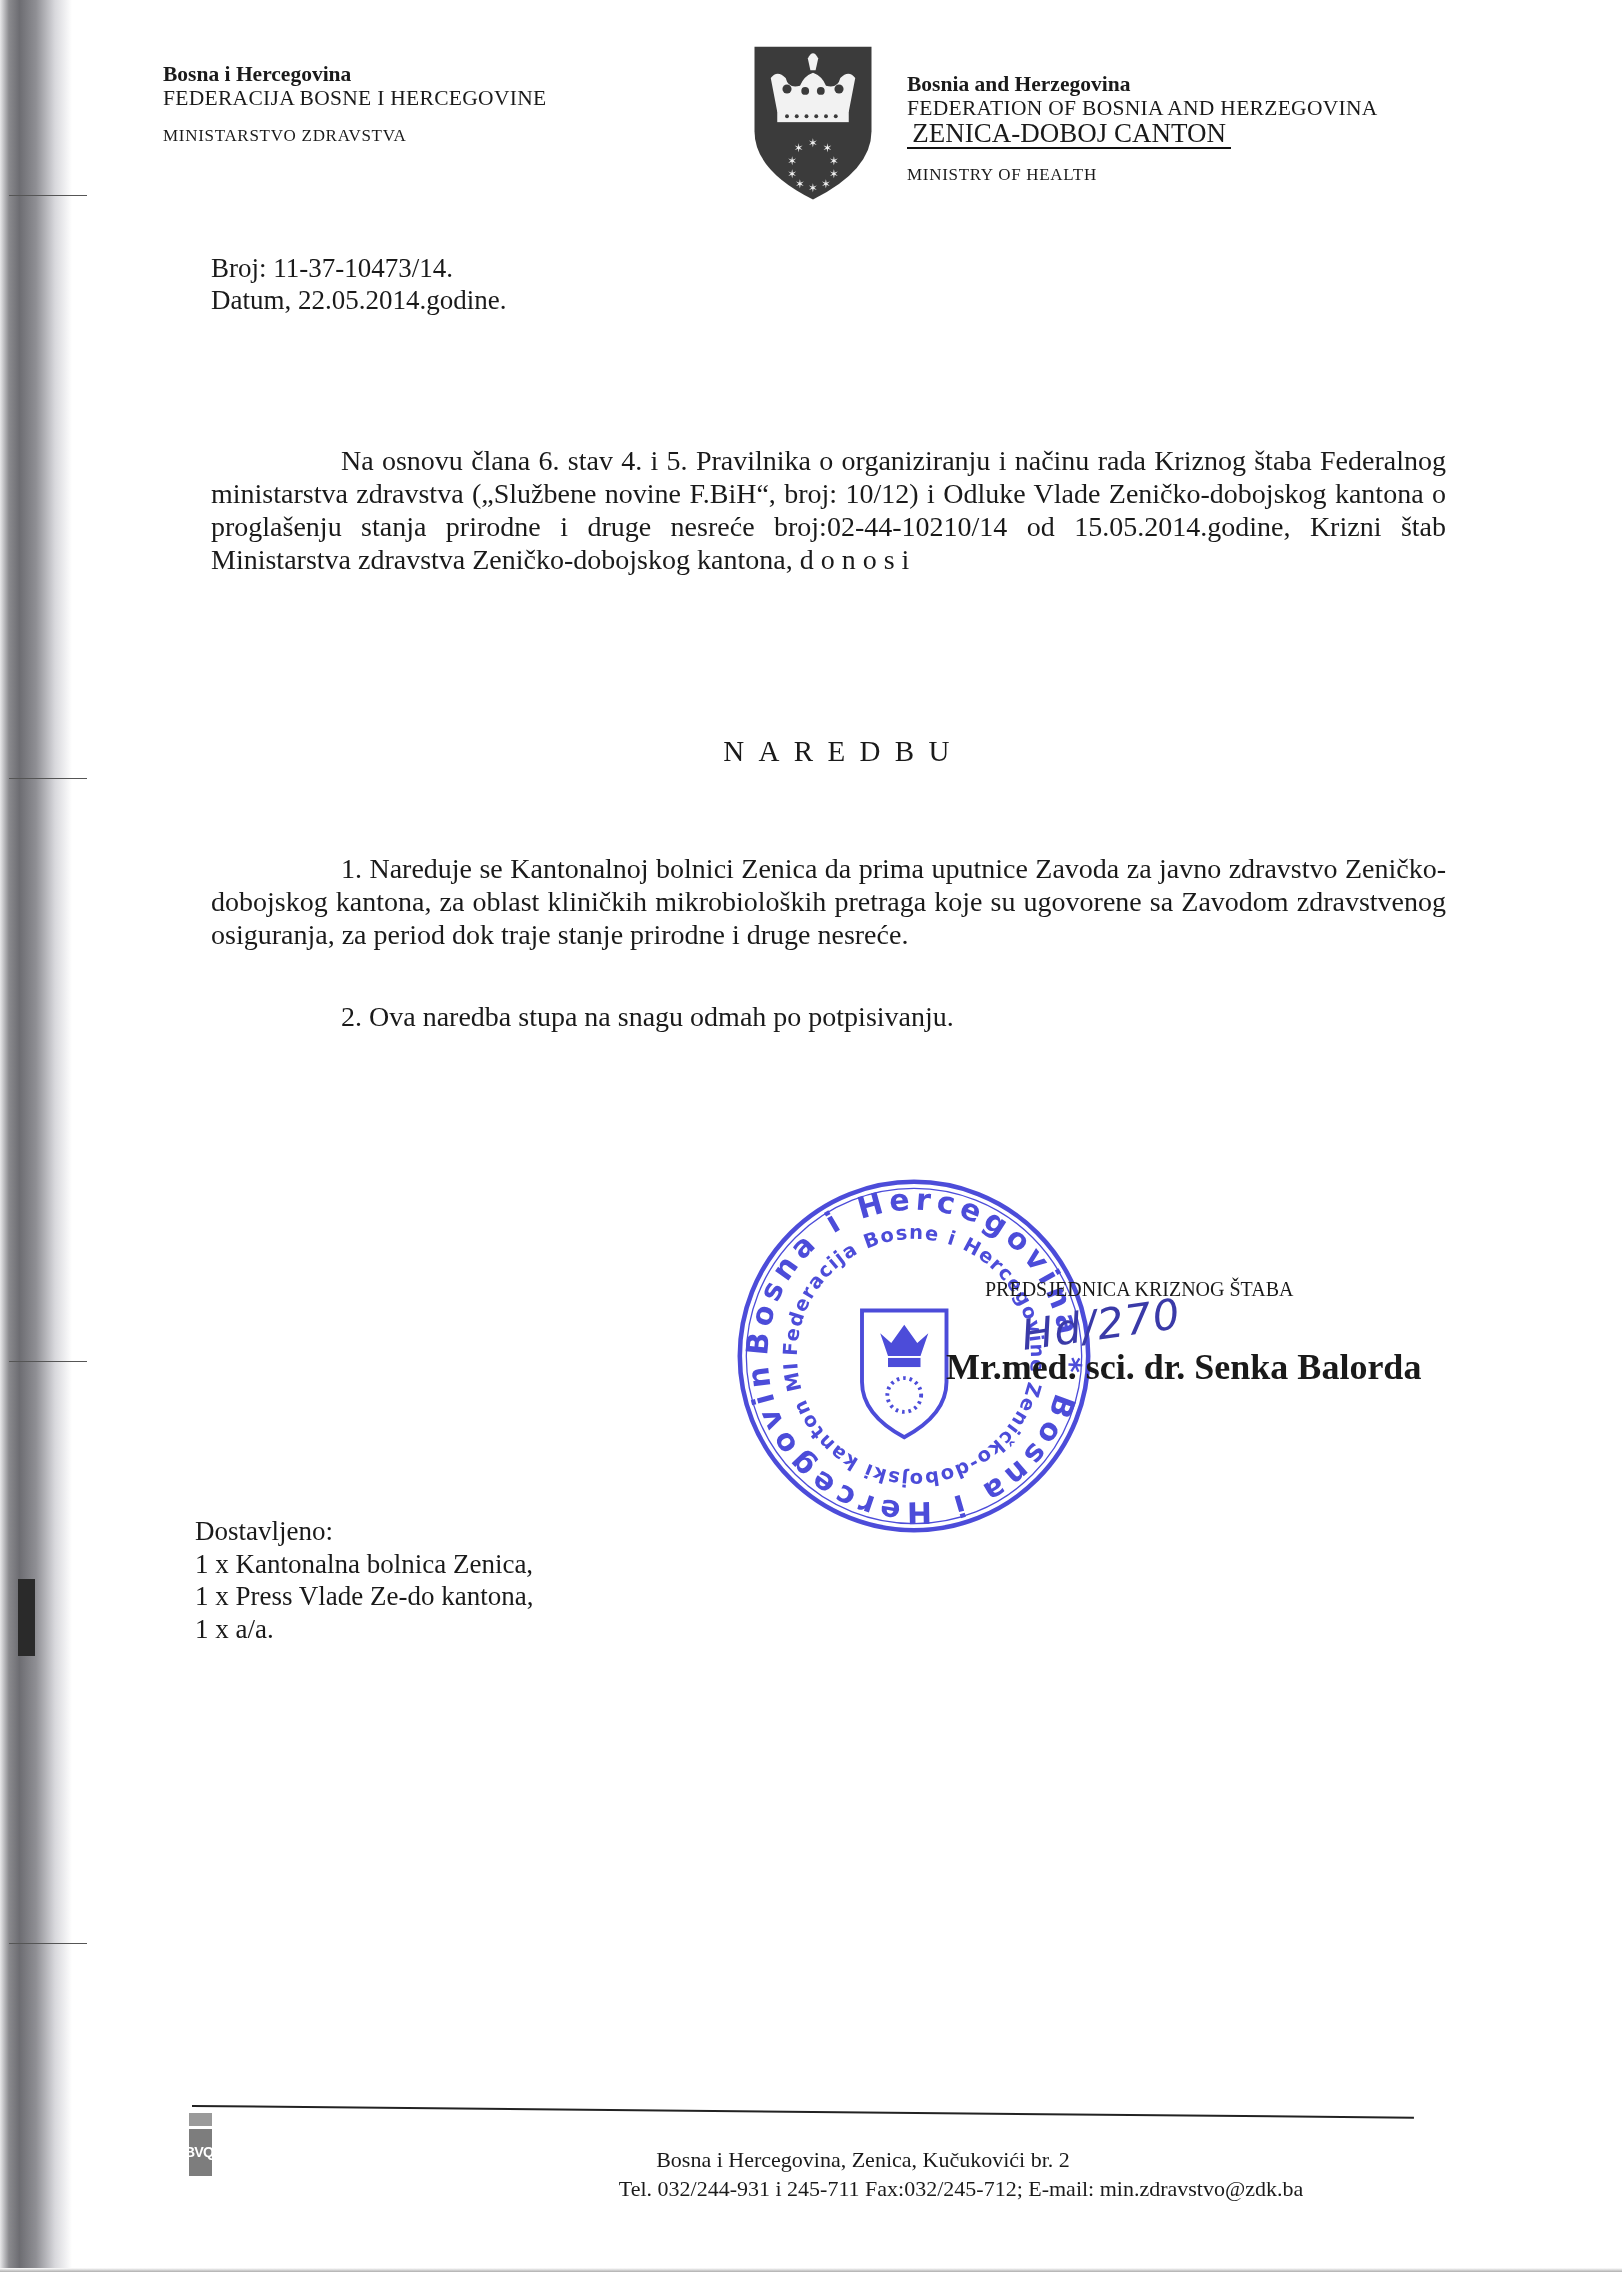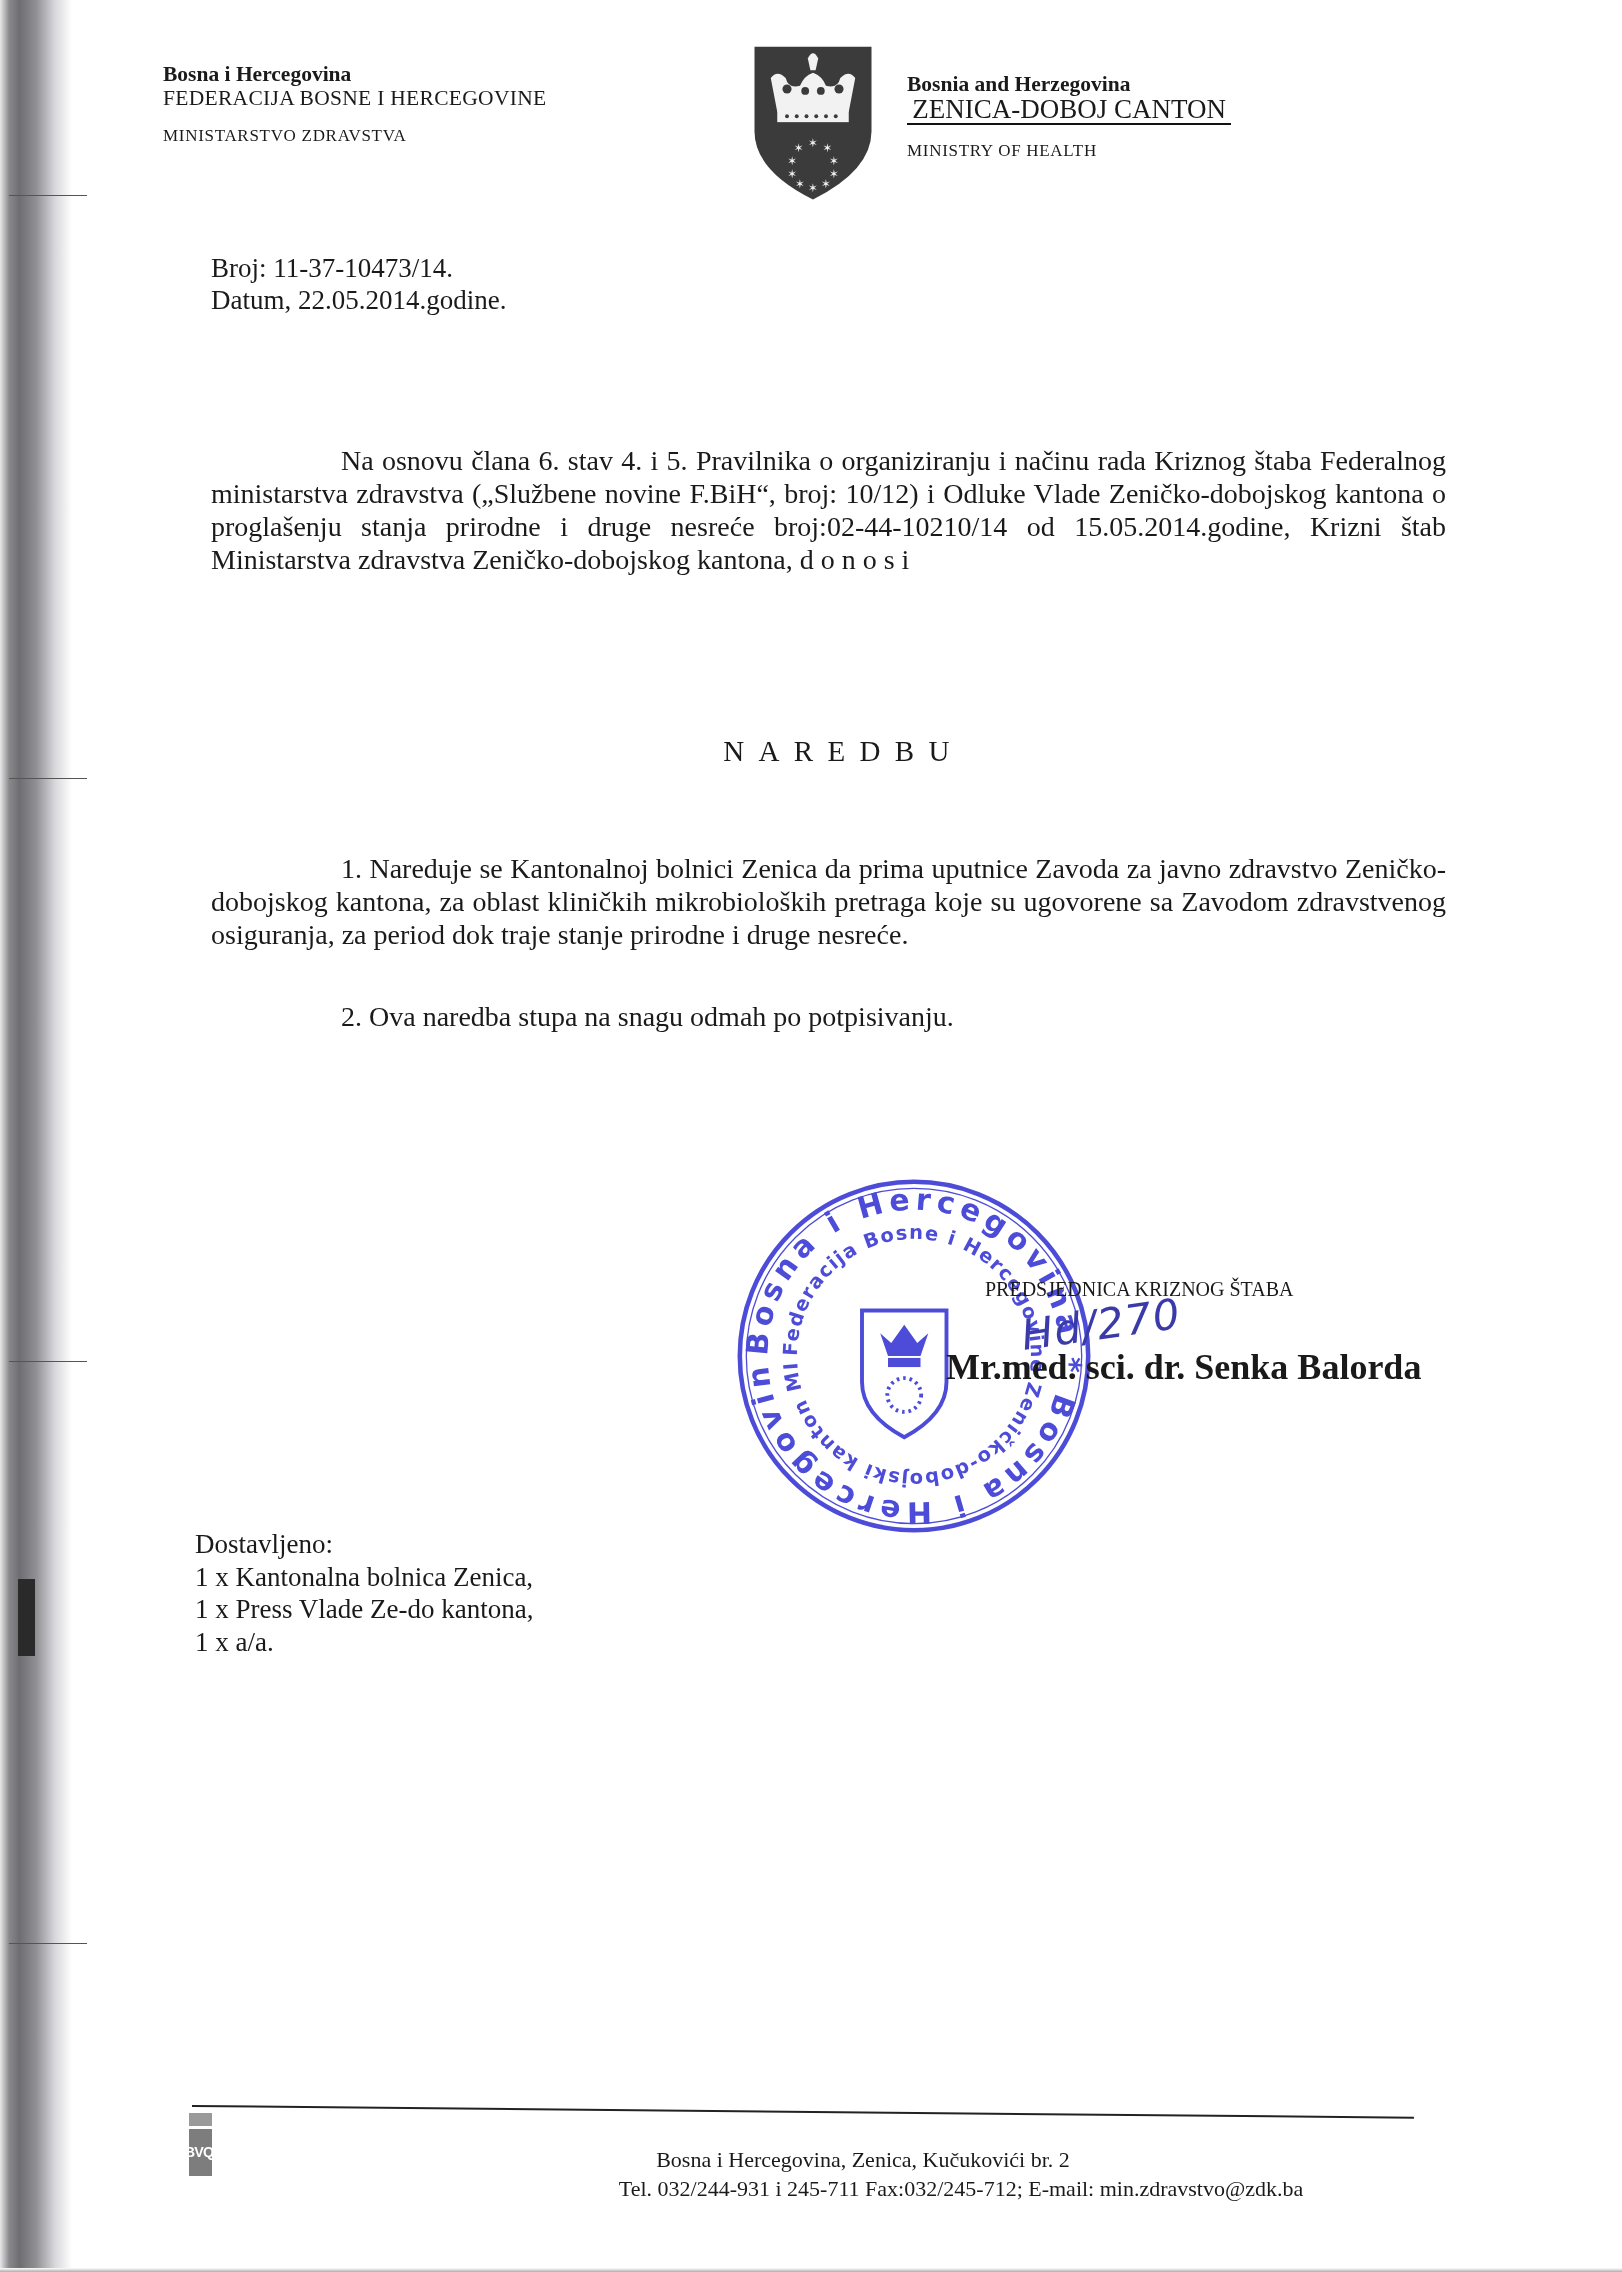--- a/index.html
+++ b/index.html
@@ -34,21 +34,21 @@
   #title { position: absolute; left: 0; width: 1622px; top: 735px; text-align: center; font-size: 29px; letter-spacing: 14.3px; padding-left: 32.5px; }
   #item1 { top: 852px; }
   #item2 { top: 1000px; }
 
   .sig { position: absolute; }
   #sig-title { left: 985px; top: 1278px; font-size: 20px; }
   #sig-name { left: 946px; top: 1346px; font-size: 36px; font-weight: bold; }
   #stamp { position: absolute; left: 732px; top: 1174px; width: 364px; height: 364px; opacity: 0.92; }
   #handwriting { position: absolute; left: 1021px; top: 1300px; font-size: 42px; color: #3a3aa8; font-family: "DejaVu Sans", sans-serif; font-style: italic; transform: rotate(-8deg); letter-spacing: 1.3px; }
 
-  .dist { position: absolute; left: 195px; top: 1515px; font-size: 27px; line-height: 32.5px; margin-top: 13px; }
+  .dist { position: absolute; left: 195px; top: 1515px; font-size: 27px; line-height: 32.5px; }
 
   .footer-line { position: absolute; left: 192px; top: 2105px; width: 1222px; height: 2px; background: #222; transform: rotate(0.55deg); transform-origin: left; }
   #footer-logo { position: absolute; left: 189px; top: 2113px; width: 25px; height: 65px; }
   .footer-logo-top { width: 23.4px; height: 13px; background: #9a9a9a; }
   .footer-logo-main { width: 23.4px; height: 47px; background: #7d7d7d; margin-top: 2.6px; color:#fff; font-family:"Liberation Sans", sans-serif; font-weight:bold; font-size: 14.3px; display:flex; align-items:center; justify-content:center; letter-spacing:-0.7px; }
   .footer-text { position: absolute; left: 0; width: 1622px; text-align: center; font-size: 22px; line-height: 1.3; }
   #footer-addr { top: 2146px; padding-left: 52px; }
   #footer-contact { top: 2175px; padding-left: 150px; }
 </style>
 </head>
@@ -96,20 +96,21 @@
       <text x="68" y="212">✶</text>
     <text x="132" y="212">✶</text>
       <text x="80" y="228">✶</text>
       <text x="120" y="228">✶</text>
       <text x="100" y="234">✶</text>
   </g>
 </svg>
 
 <div class="hdr-col" id="hdr-right">
   <div class="l1">Bosnia and Herzegovina</div>
+  <div class="l2">FEDERATION OF BOSNIA AND HERZEGOVINA</div>
   <div><span class="l3">ZENICA-DOBOJ CANTON</span></div>
   <div class="l4">MINISTRY OF HEALTH</div>
 </div>
 
 <div class="meta">
   <div>Broj: 11-37-10473/14.</div>
   <div>Datum, 22.05.2014.godine.</div>
 </div>
 
 <div class="para" id="intro">

